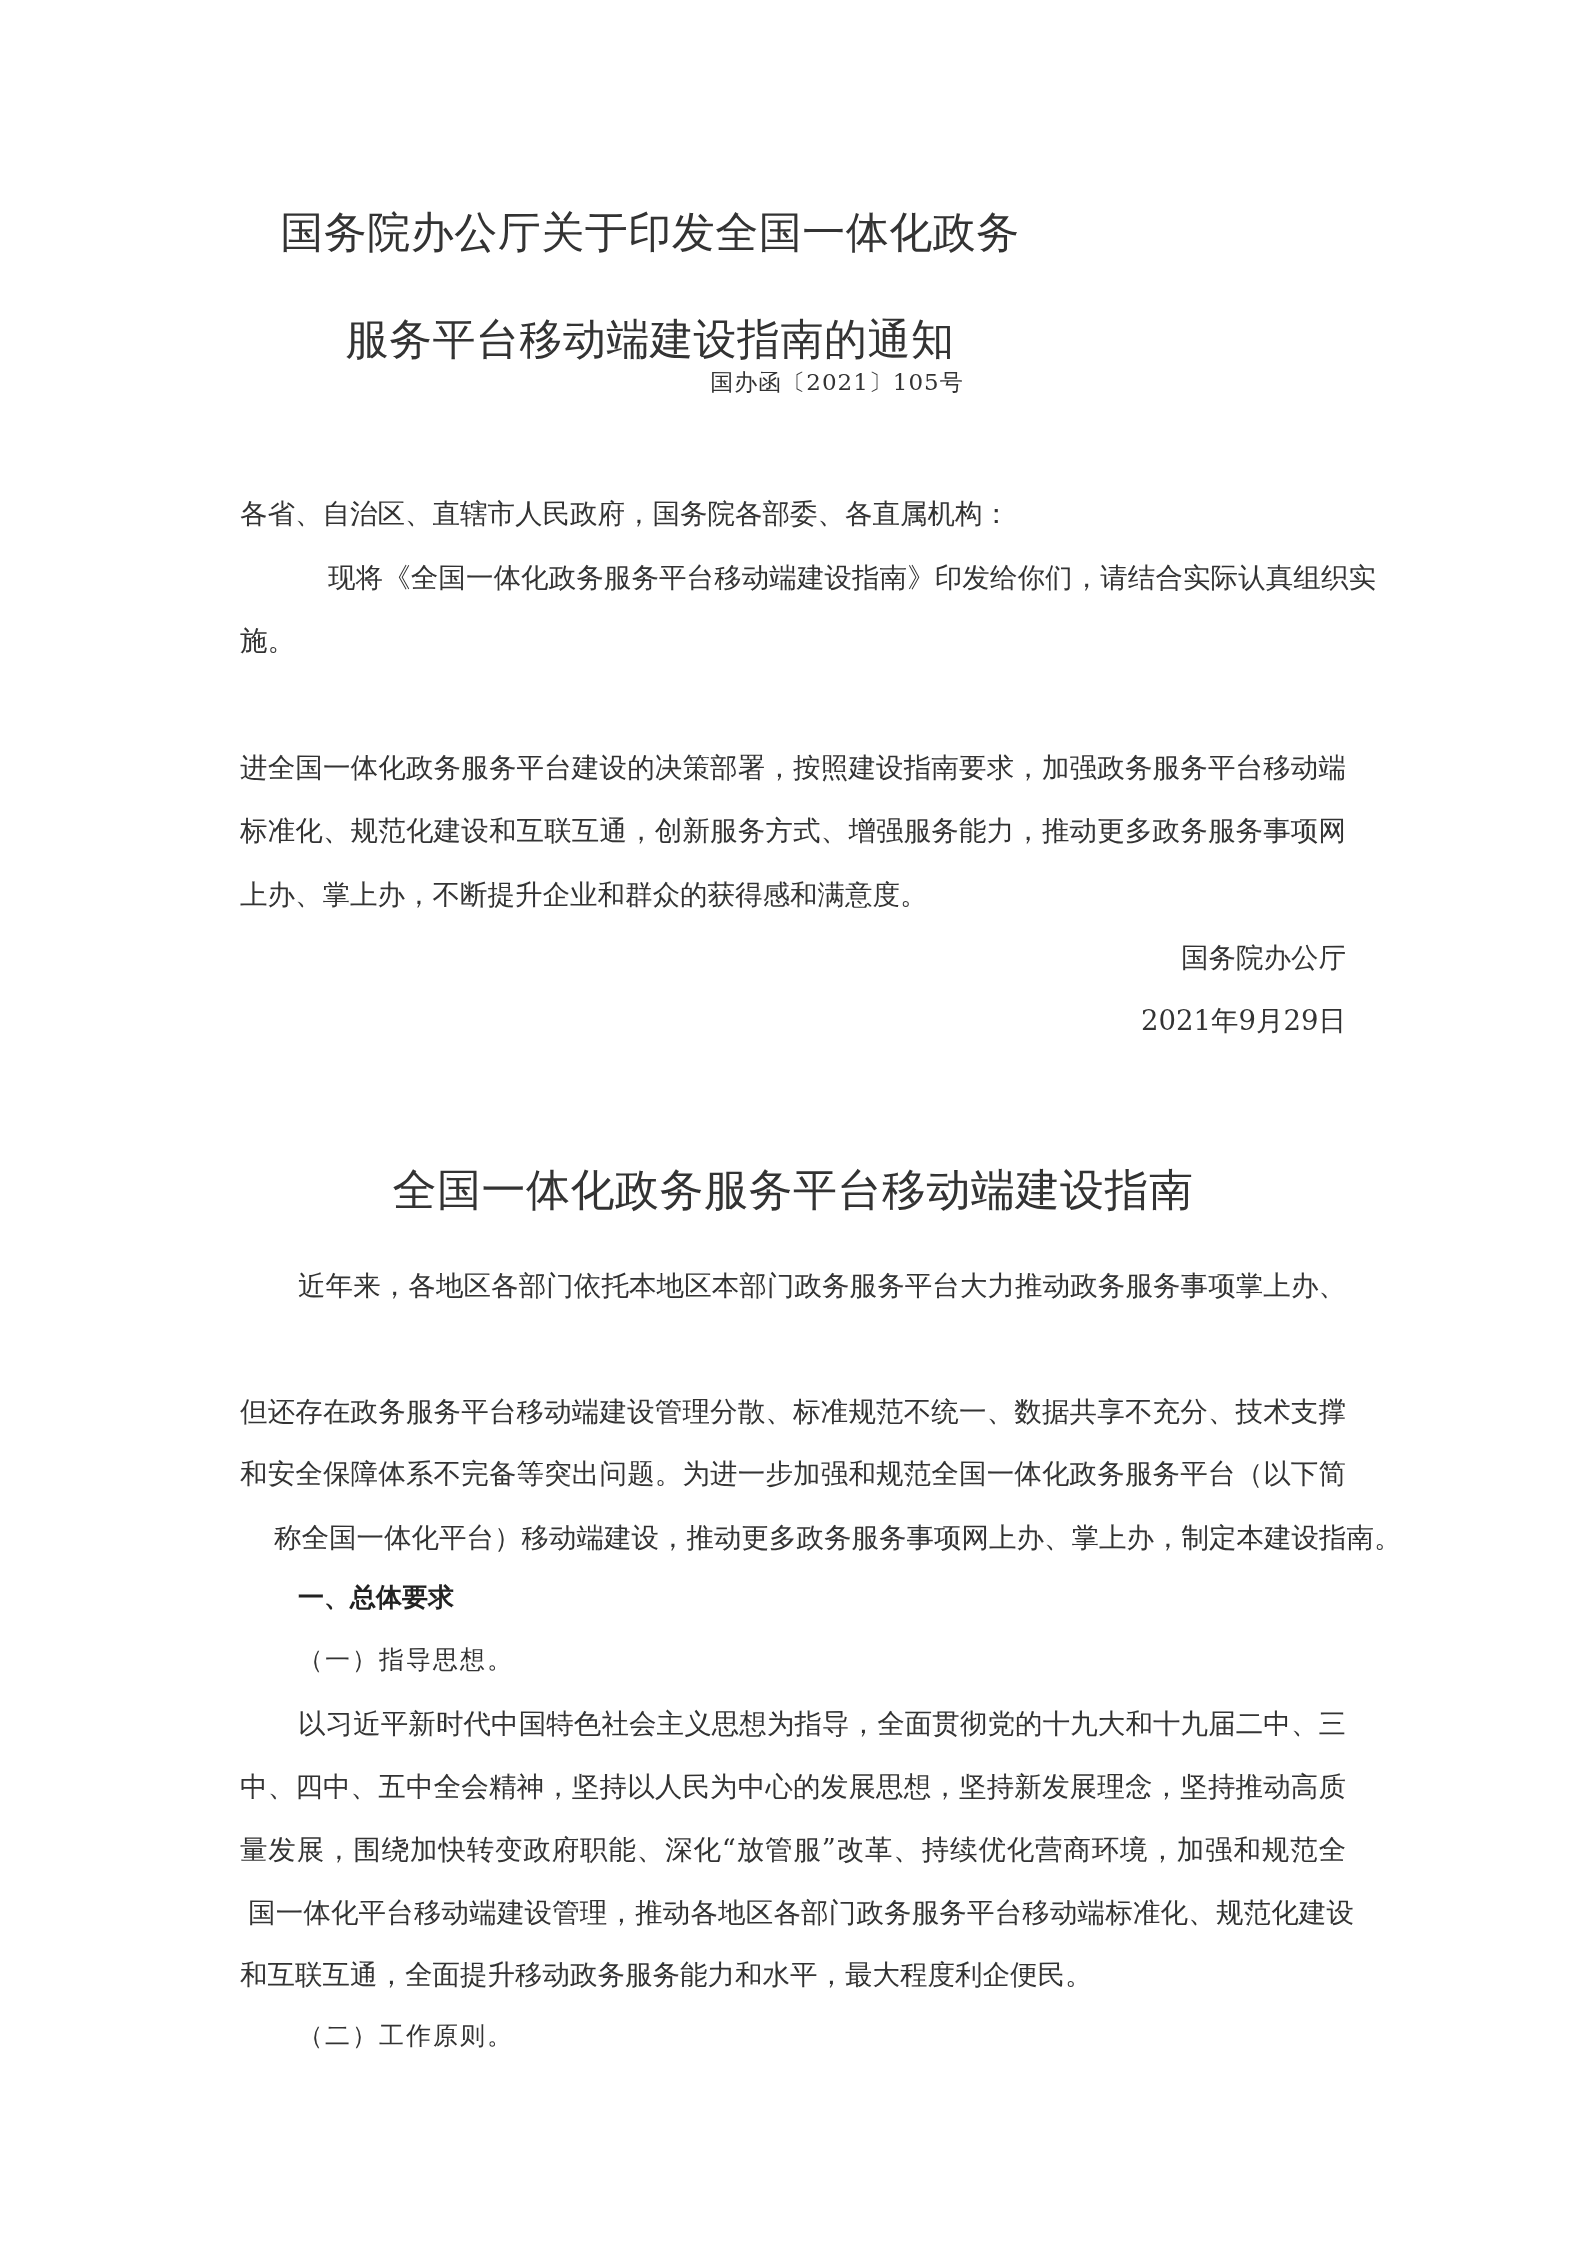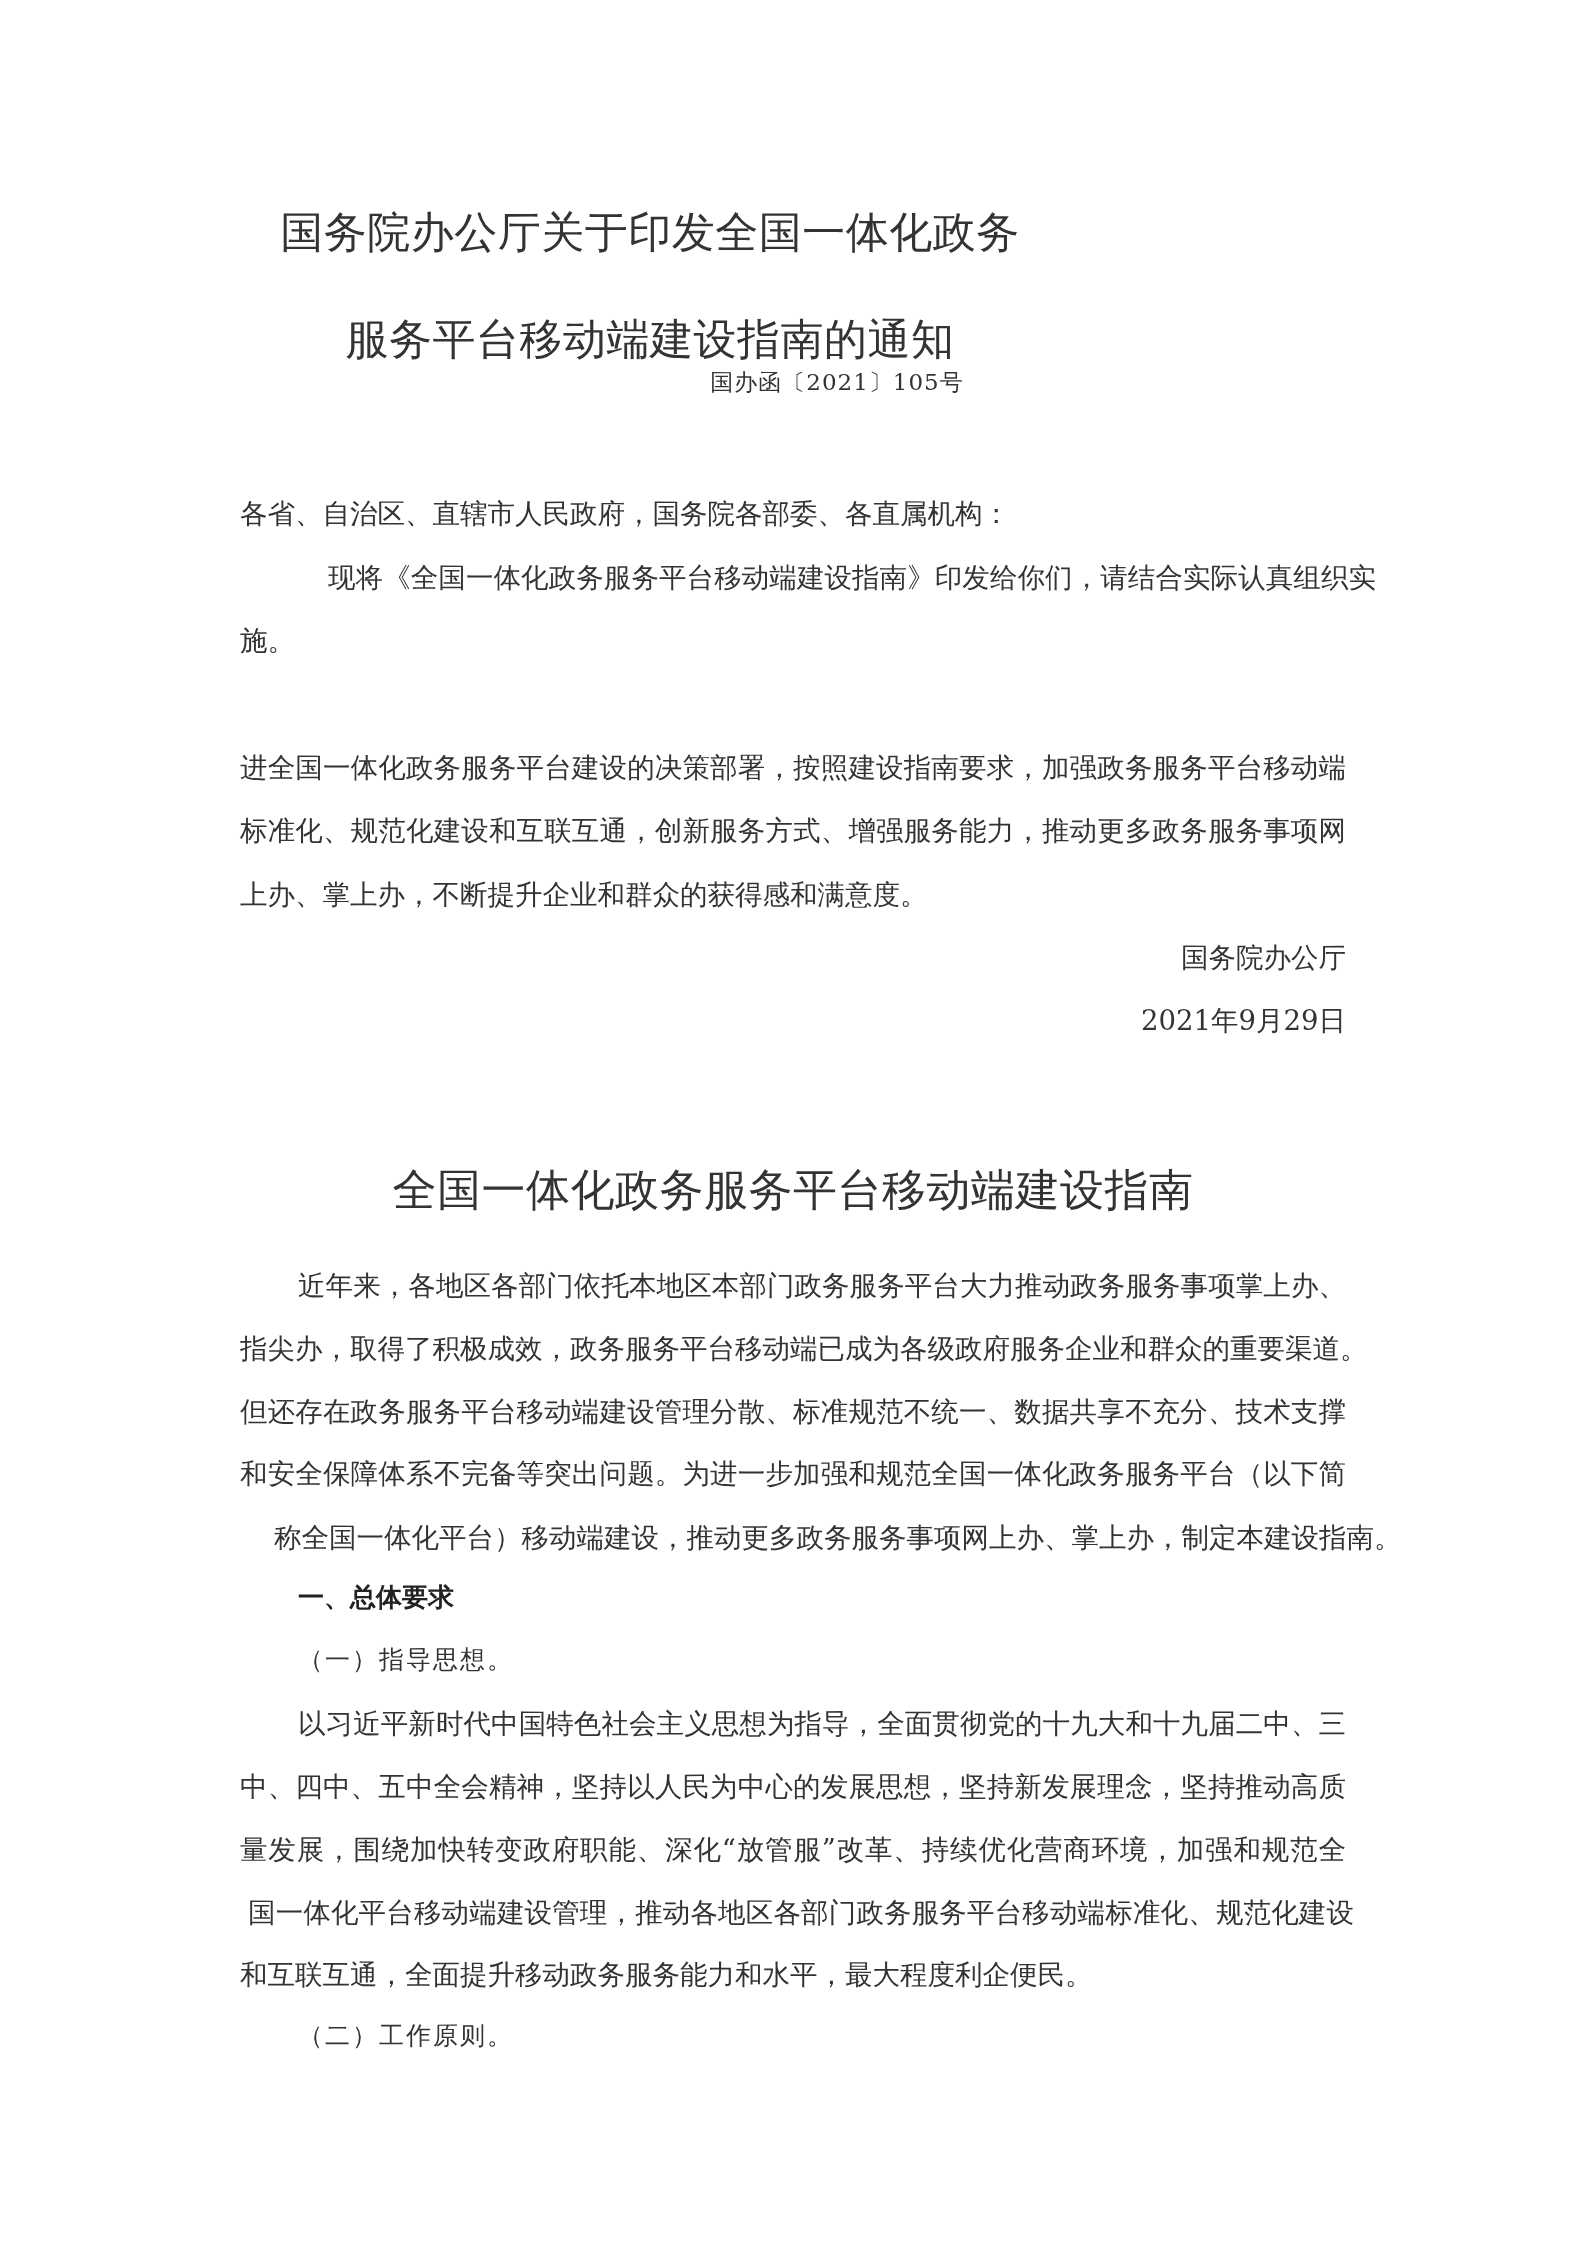--- a/index.html
+++ b/index.html
@@ -36,21 +36,20 @@
   <div class="abs line" style="top:749px;">进全国一体化政务服务平台建设的决策部署，按照建设指南要求，加强政务服务平台移动端</div>
   <div class="abs line" style="top:812px;">标准化、规范化建设和互联互通，创新服务方式、增强服务能力，推动更多政务服务事项网</div>
   <div class="abs line last" style="top:876px;">上办、掌上办，不断提升企业和群众的获得感和满意度。</div>
 
   <div class="abs right" style="top:939px; left:1150px; width:196px;">国务院办公厅</div>
   <div class="abs right" style="top:1002px; left:1100px; width:246px;">2021年9月29日</div>
 
   <div class="abs guide-title" style="top:1164px;">全国一体化政务服务平台移动端建设指南</div>
 
   <div class="abs line indent" style="top:1267px;">近年来，各地区各部门依托本地区本部门政务服务平台大力推动政务服务事项掌上办、</div>
-  <div class="abs line" style="top:1330px;">指尖办，取得了积极成效，政务服务平台移动端已成为各级政府服务企业和群众的重要渠道。</div>
   <div class="abs line" style="top:1393px;">但还存在政务服务平台移动端建设管理分散、标准规范不统一、数据共享不充分、技术支撑</div>
   <div class="abs line" style="top:1455px;">和安全保障体系不完备等突出问题。为进一步加强和规范全国一体化政务服务平台（以下简</div>
   <div class="abs line" style="top:1519px;margin-left:34px;">称全国一体化平台）移动端建设，推动更多政务服务事项网上办、掌上办，制定本建设指南。</div>
 
   <div class="abs heading-bold" style="top:1579px;">一、总体要求</div>
   <div class="abs sub" style="top:1642px;">（一）指导思想。</div>
 
   <div class="abs line indent" style="top:1705px;">以习近平新时代中国特色社会主义思想为指导，全面贯彻党的十九大和十九届二中、三</div>
   <div class="abs line" style="top:1768px;">中、四中、五中全会精神，坚持以人民为中心的发展思想，坚持新发展理念，坚持推动高质</div>
   <div class="abs line" style="top:1831px;">量发展，围绕加快转变政府职能、深化“放管服”改革、持续优化营商环境，加强和规范全</div>

